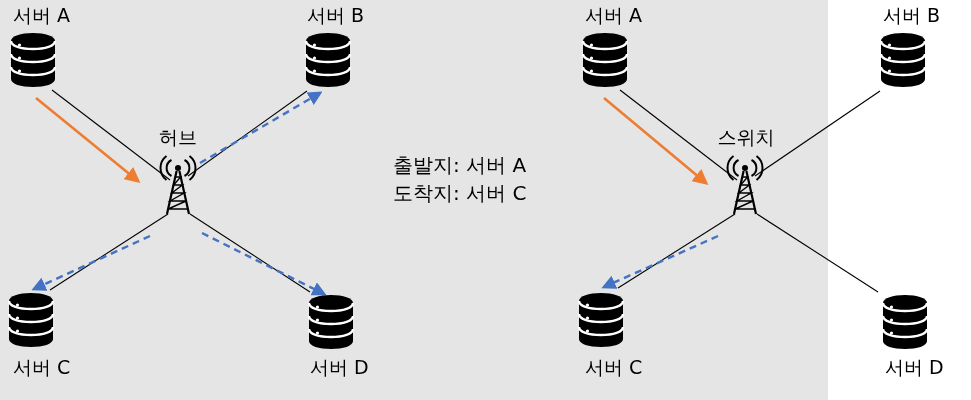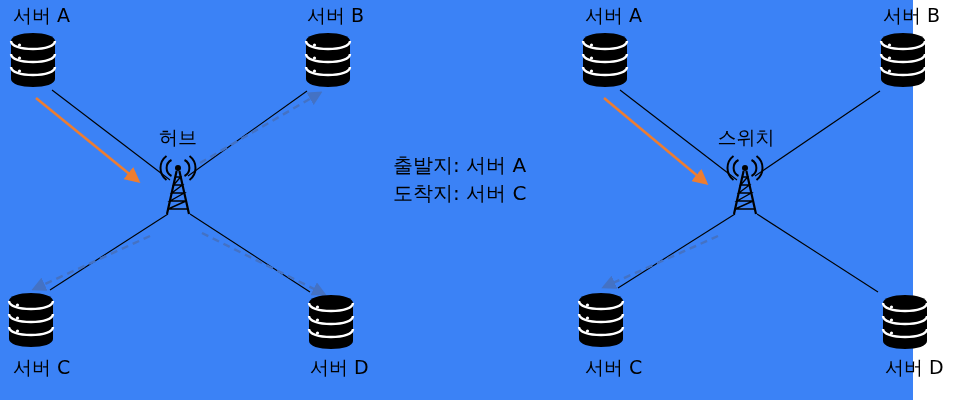--- a/index.html
+++ b/index.html
@@ -2,21 +2,21 @@
 <html style="--color-text: #000000; --color-link: #000000; --color-icon: #000000; --color-source_arrow: #ED7D31; --color-forward_arrow: #4472C4;"><head>
 <meta charset="utf-8">
 <style>
   * { margin:0; padding:0; box-sizing:border-box; }
   html,body { background:#ffffff; }
   body {
     width:971px; height:400px;
     font-family:"DejaVu Sans", sans-serif;
     overflow:hidden;
   }
-  .canvas { position:relative; width:913px; height:400px; background:#3b82f6; }
+  .canvas { position:relative; width:828px; height:400px; background:#e5e5e5; }
   svg text {
     font-family:"DejaVu Sans", sans-serif;
     fill: var(--color-text, #000000);
   }
   .srv-label { font-size:19px; }
   .dev-label { font-size:19px; }
   .ann-label { font-size:20px; }
   .link {
     stroke: var(--color-link, #000000);
     stroke-width:1.1;

